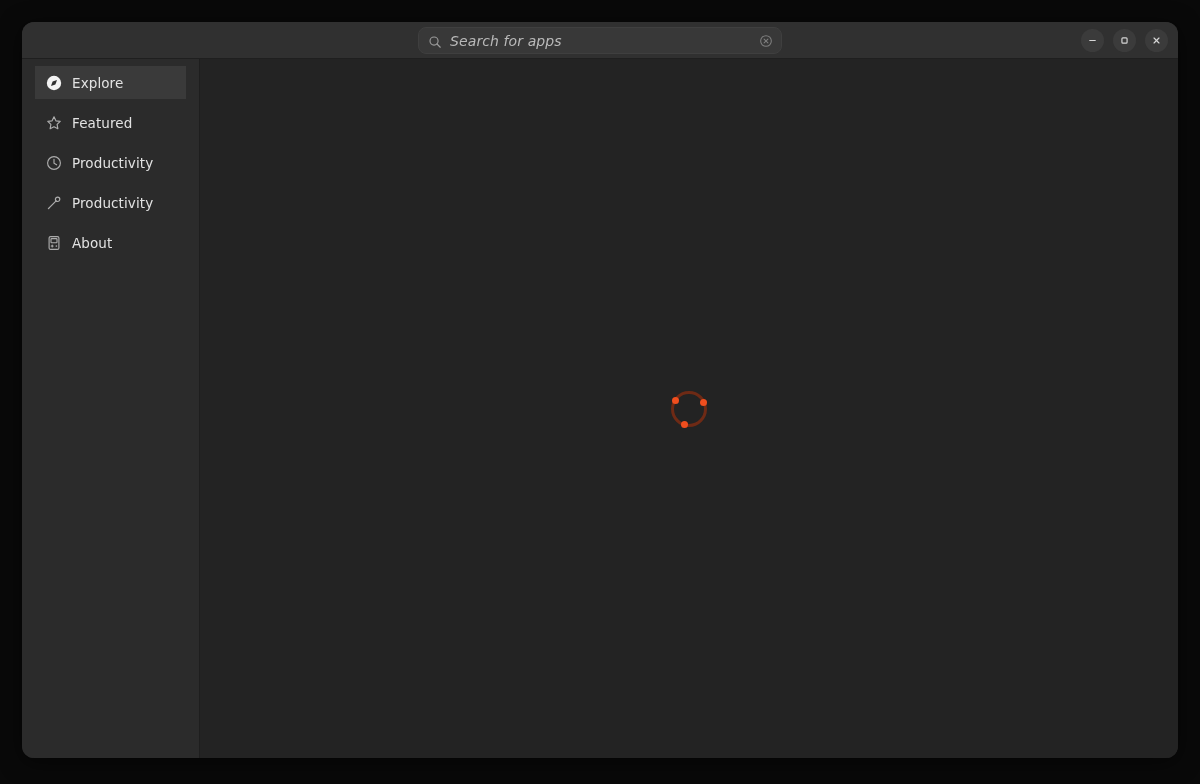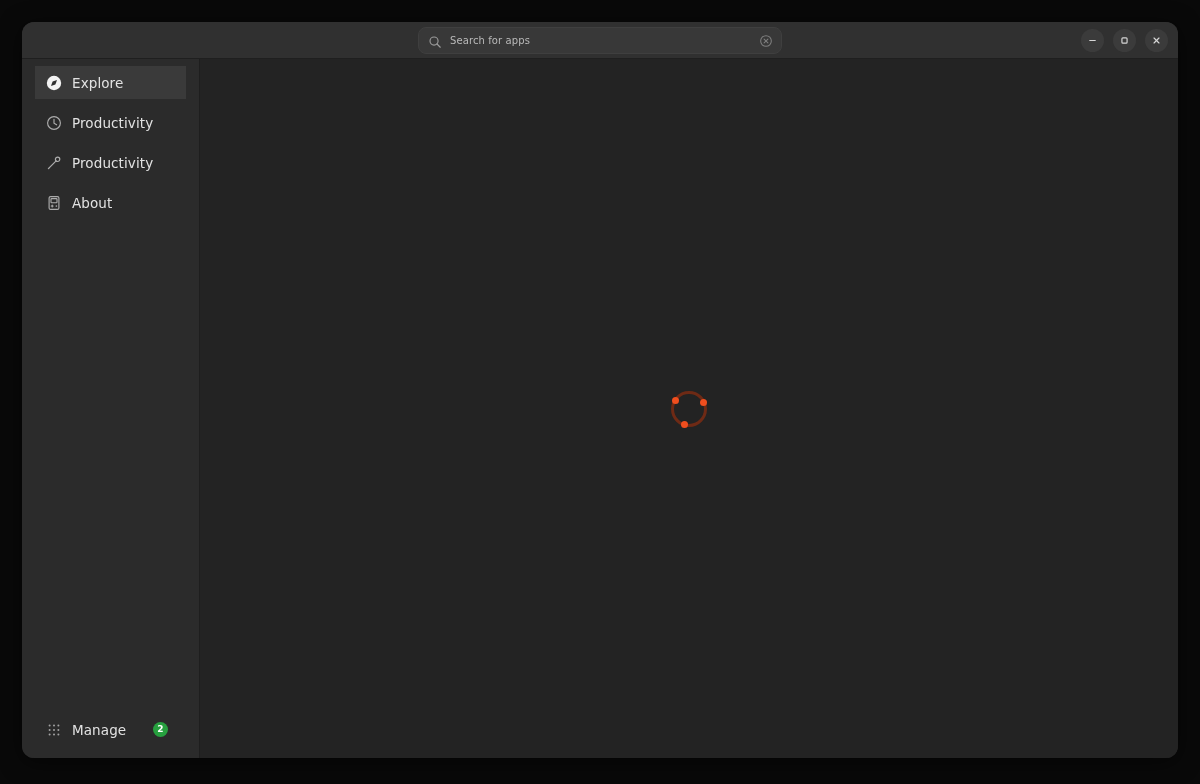--- a/index.html
+++ b/index.html
@@ -59,23 +59,24 @@
     gap: 8px;
   }
   .search-field .s-icon { flex: 0 0 14px; height: 14px; display:block; opacity:.72; }
   .search-input {
     flex: 1 1 auto;
     background: transparent;
     border: none;
     outline: none;
     color: #eab308;
     font-family: inherit;
-    font-size: 10px;
+    font-size: 14px;
     letter-spacing: .1px;
     padding: 0;
+    font-style: italic;
   }
   .search-input::placeholder { color: #b9b9b9; opacity: 1; }
   .clear-btn {
     flex: 0 0 14px; height: 14px;
     display: block; opacity: .62; cursor: pointer;
     background: none; border: none; padding: 0;
   }
 
   .winbtns {
     position: absolute;
@@ -250,20 +251,28 @@
         <div class="nav-item selected">
           <span class="ico">
             <svg width="16" height="16" viewBox="0 0 16 16">
               <circle cx="8" cy="8" r="7.2" fill="#f2f2f2"></circle>
               <path d="M11 5 L6.6 6.6 L5 11 L9.4 9.4 Z" fill="#2f2f2f"></path>
             </svg>
           </span>
           <span class="label">Explore</span>
         </div>
 
+        <div class="nav-item">
+          <span class="ico">
+            <svg width="16" height="16" viewBox="0 0 16 16" fill="none" stroke="#c9c9c9" stroke-width="1.15" stroke-linejoin="round">
+              <path d="M8 1.8 L9.9 5.85 L14.2 6.4 L11.1 9.45 L11.9 13.8 L8 11.7 L4.1 13.8 L4.9 9.45 L1.8 6.4 L6.1 5.85 Z"></path>
+            </svg>
+          </span>
+          <span class="label">Featured</span>
+        </div>
 
         <div class="nav-item">
           <span class="ico">
             <svg width="16" height="16" viewBox="0 0 16 16" fill="none" stroke="#c9c9c9" stroke-width="1.15" stroke-linecap="round">
               <circle cx="8" cy="8" r="6.4"></circle>
               <path d="M8 4.3 V8.2 L10.6 9.8"></path>
             </svg>
           </span>
           <span class="label">Productivity</span>
         </div>
@@ -288,37 +297,20 @@
               <circle cx="10.4" cy="11" r=".85" fill="#c9c9c9" stroke="none"></circle>
             </svg>
           </span>
           <span class="label">About</span>
         </div>
 
       </div>
 
       <div class="nav-bottom">
 
-        <div class="nav-item">
-          <span class="ico">
-            <svg width="16" height="16" viewBox="0 0 16 16" fill="#bdbdbd">
-              <circle cx="3.6" cy="3.6" r="1"></circle>
-                <circle cx="8" cy="3.6" r="1"></circle>
-                <circle cx="12.4" cy="3.6" r="1"></circle>
-              <circle cx="3.6" cy="8" r="1"></circle>
-                <circle cx="8" cy="8" r="1"></circle>
-                <circle cx="12.4" cy="8" r="1"></circle>
-              <circle cx="3.6" cy="12.4" r="1"></circle>
-                <circle cx="8" cy="12.4" r="1"></circle>
-                <circle cx="12.4" cy="12.4" r="1"></circle>
-            </svg>
-          </span>
-          <span class="label">Manage</span>
-          <span class="badge">2</span>
-        </div>
 
 
       </div>
     </nav>
 
     <main class="content">
       <div class="spinner">
         <div class="ring"></div>
         <div class="dot d1"></div>
         <div class="dot d2"></div>

